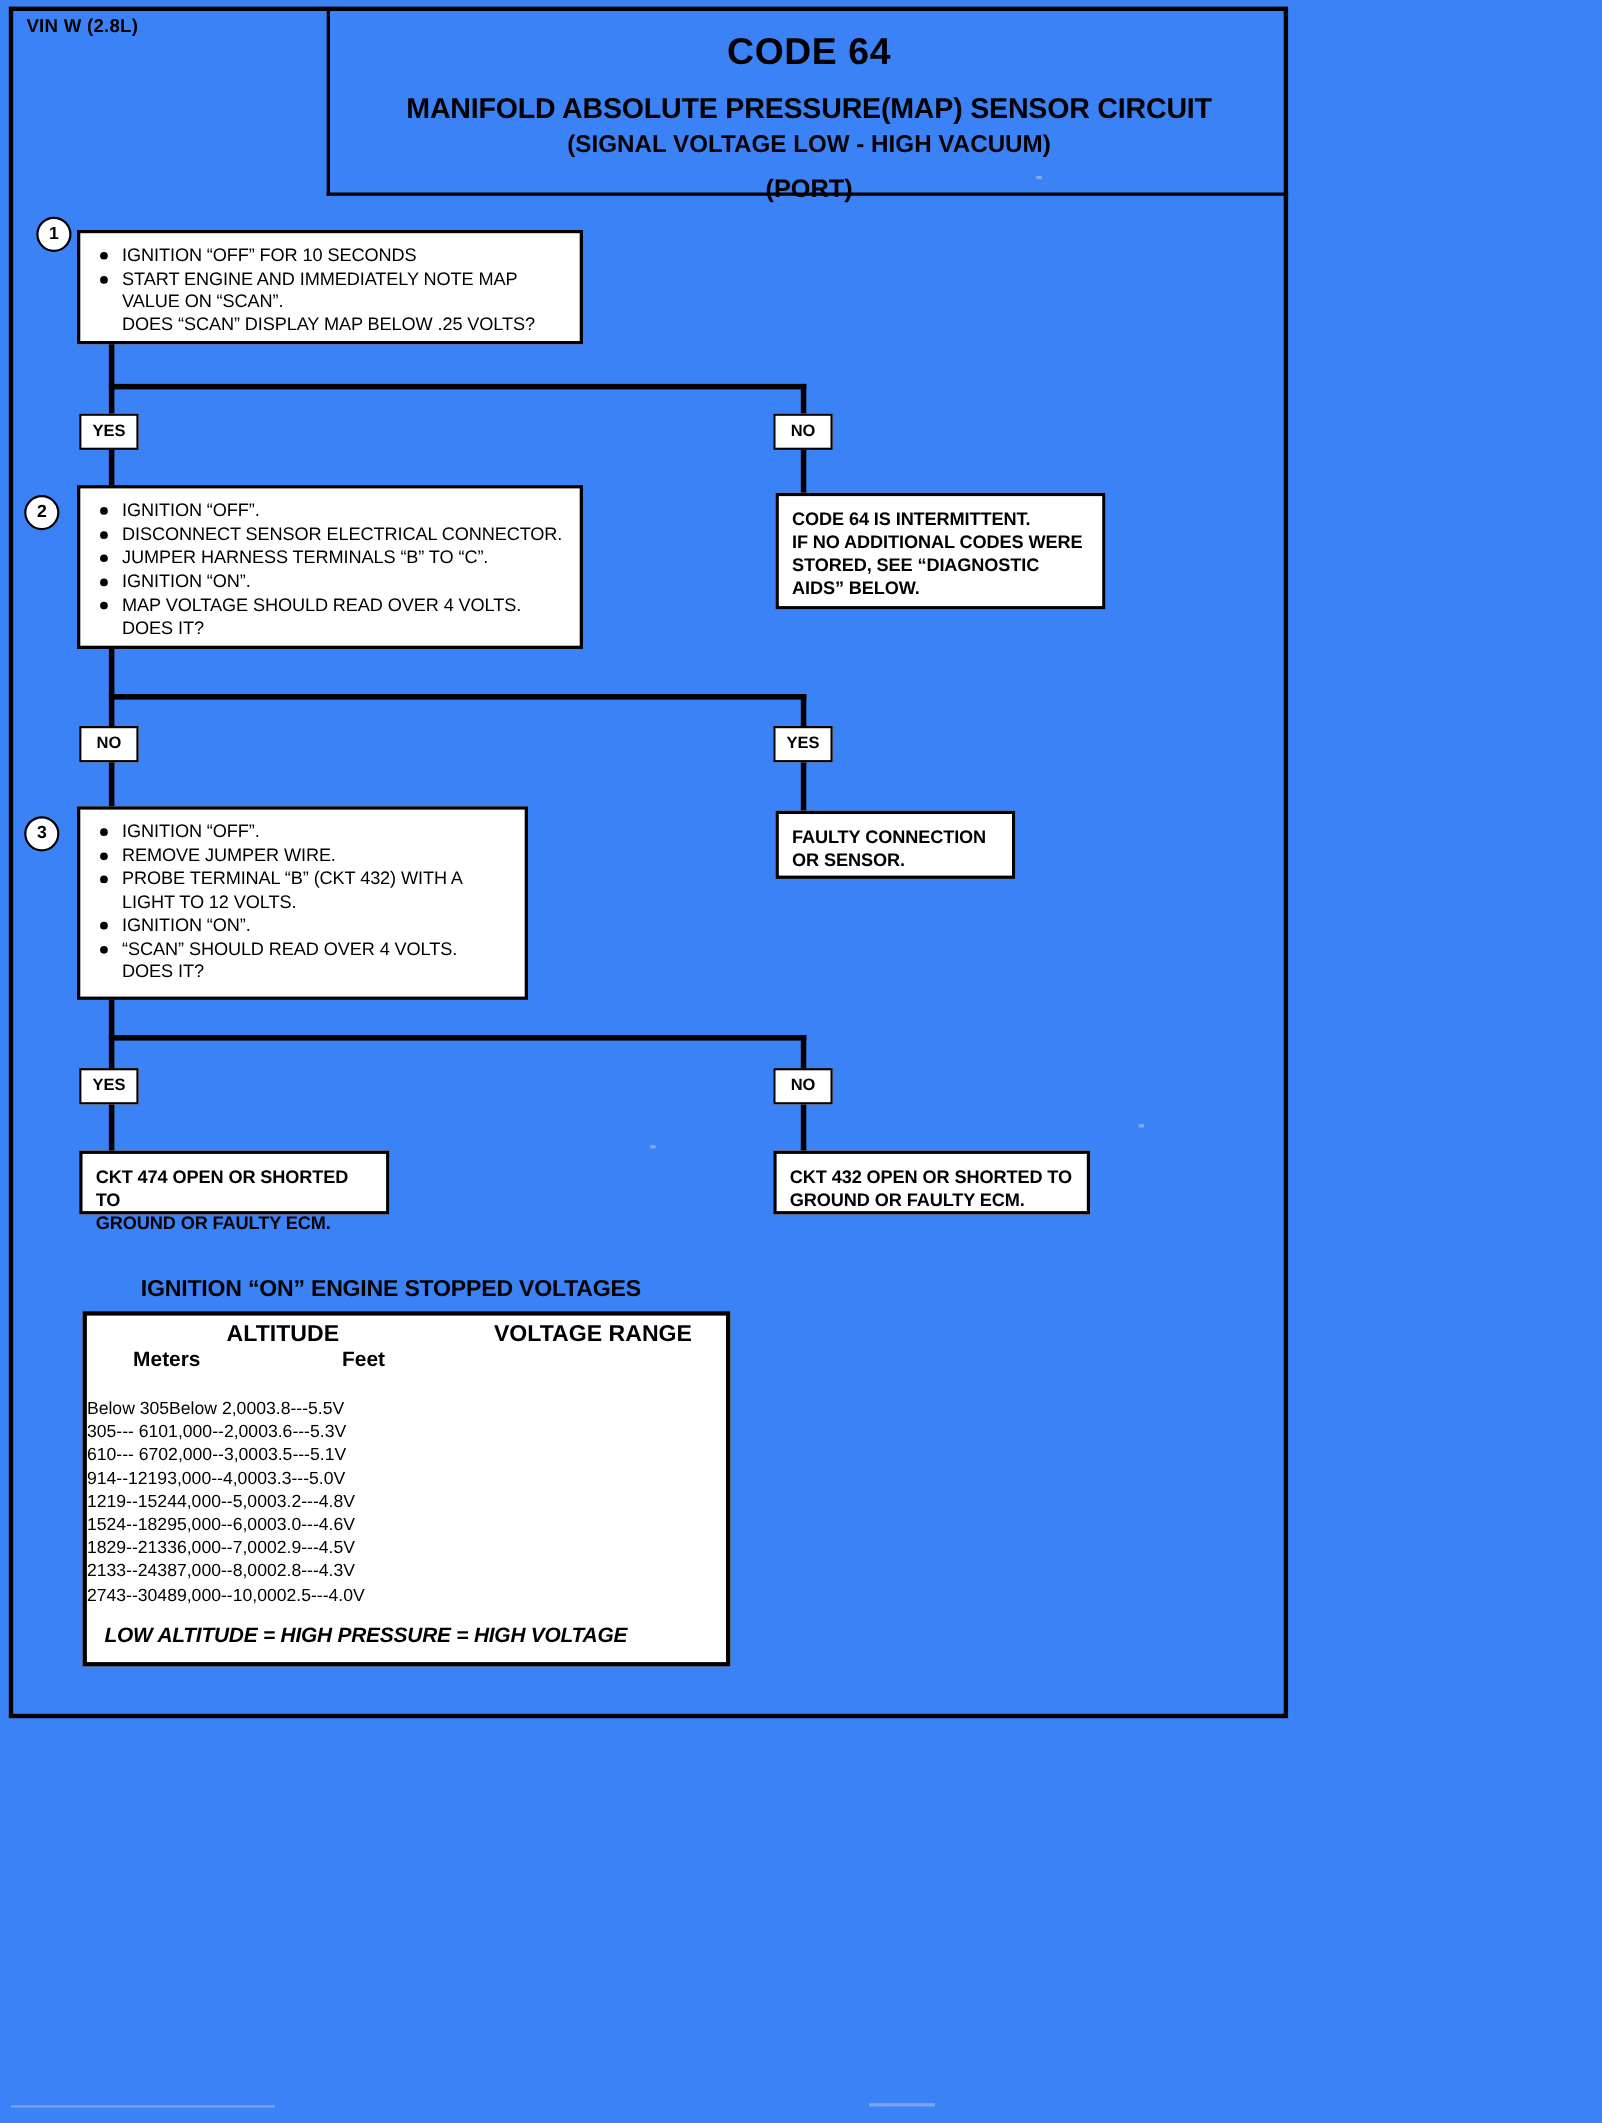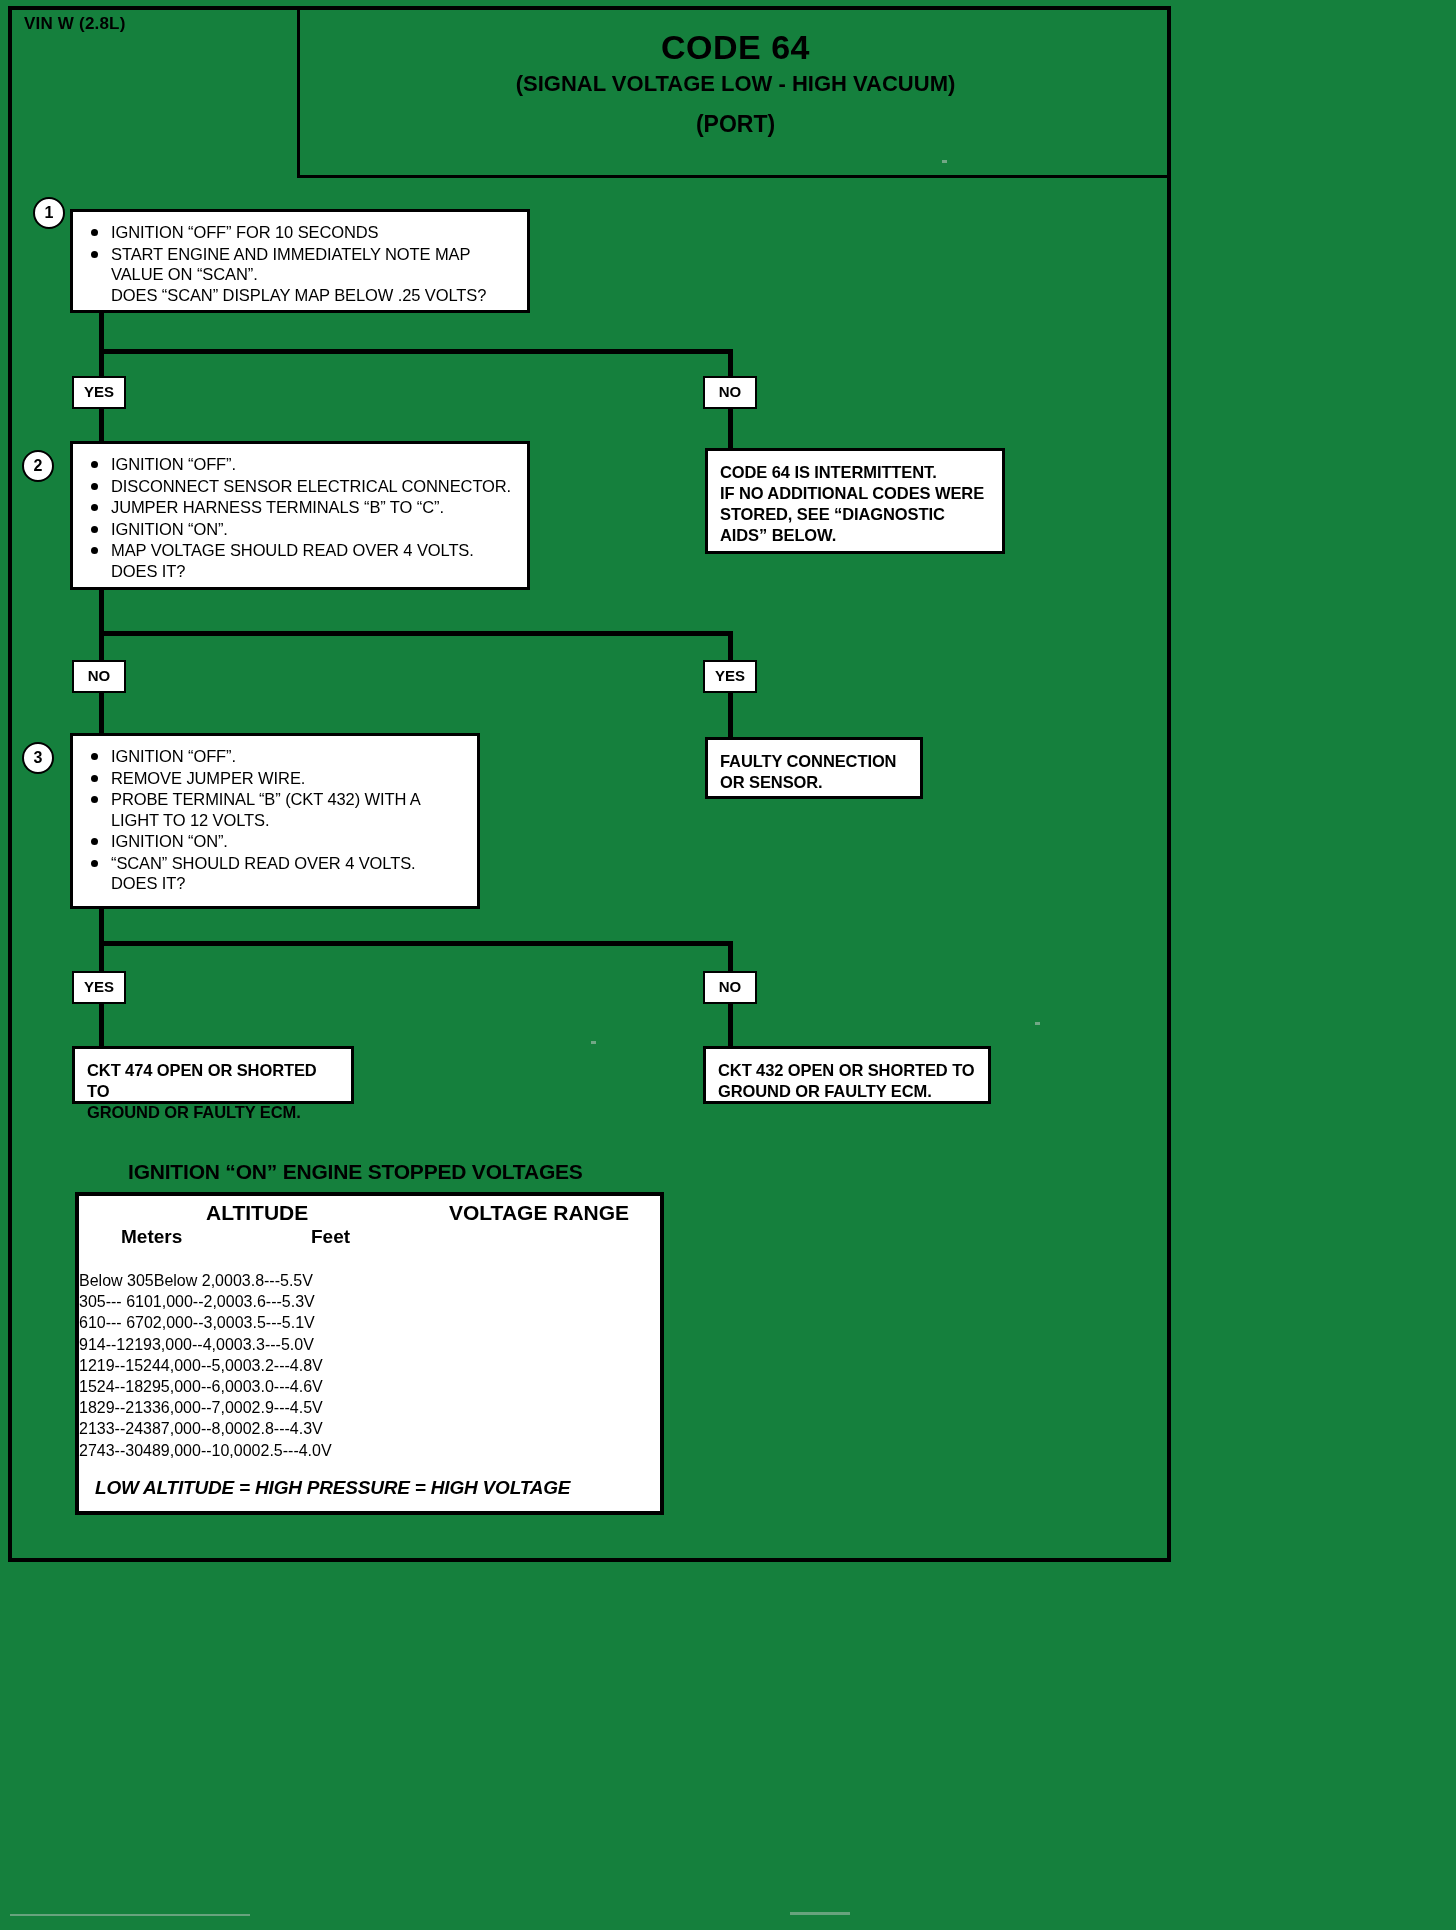--- a/index.html
+++ b/index.html
@@ -8,21 +8,21 @@
     background: #ffffff;
   }
   body {
     font-family: "Liberation Sans", sans-serif;
     color: #000000;
   }
   #page {
     position: relative;
     width: 1456px;
     height: 1930px;
-    background: #15803d;
+    background: #3b82f6;
     overflow: hidden;
   }
 
   
   .page-frame {
     position: absolute;
     left: 8px;
     top: 6px;
     width: 1163px;
     height: 1556px;
@@ -240,20 +240,21 @@
 <body>
 
 <div id="page">
 
   <div class="page-frame"></div>
 
   <div class="vin-label">VIN W (2.8L)</div>
 
   <div class="title-box">
     <div class="title-code">CODE 64</div>
+    <div class="title-main">MANIFOLD ABSOLUTE PRESSURE(MAP) SENSOR CIRCUIT</div>
     <div class="title-sub">(SIGNAL VOLTAGE LOW - HIGH VACUUM)</div>
     <div class="title-port">(PORT)</div>
   </div>
 
   <div class="step-circle" style="left:33px; top:197px;">1</div>
 
   <div class="fbox" style="left:70px; top:209px; width:460px; height:104px;">
     <ul>
       <li><span>IGNITION “OFF” FOR 10 SECONDS</span></li>
       <li>

